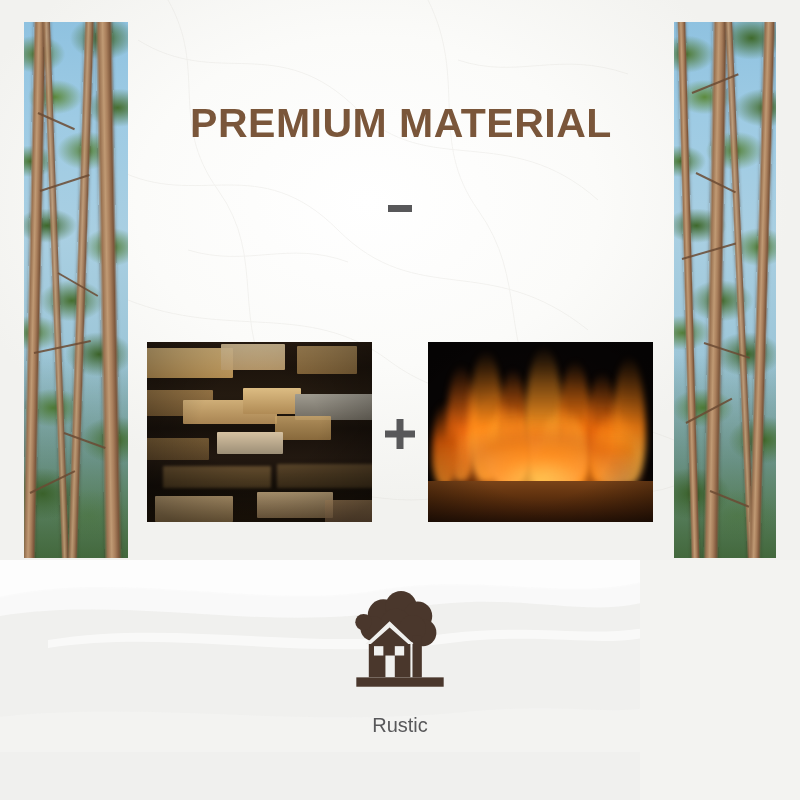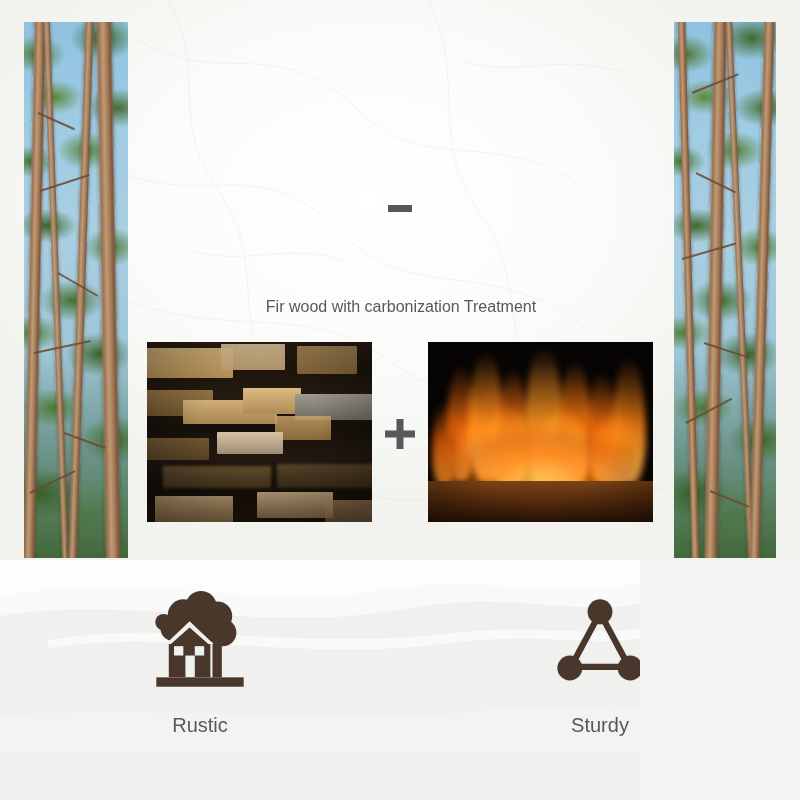--- a/index.html
+++ b/index.html
@@ -263,25 +263,25 @@
       <div class="trunk" style="left:62px; width:8px;  transform:rotate(-2.4deg); opacity:.92;"></div>
       <div class="trunk" style="left:82px; width:12px; transform:rotate(1.6deg);"></div>
       <div class="branch" style="left:18px; top:70px;  width:50px; transform:rotate(-22deg);"></div>
       <div class="branch" style="left:22px; top:150px; width:44px; transform:rotate(26deg);"></div>
       <div class="branch" style="left:8px;  top:236px; width:56px; transform:rotate(-16deg);"></div>
       <div class="branch" style="left:30px; top:320px; width:48px; transform:rotate(18deg);"></div>
       <div class="branch" style="left:12px; top:400px; width:52px; transform:rotate(-28deg);"></div>
       <div class="branch" style="left:36px; top:468px; width:42px; transform:rotate(22deg);"></div>
     </div>
 
+    <div id="heading">PREMIUM MATERIAL</div>
 
 
     <div id="divider-dash"></div>
 
-    <div id="photo-caption">Fir wood with carbonization Treatment</div>
 
     <div class="photo" id="photo-wood">
       <div id="wood-bg"></div>
 
       <div class="plank" style="left:-6px;  top:6px;   width:92px;  height:30px; background:linear-gradient(to bottom,#d9b87d,#b58f53);"></div>
       <div class="plank" style="left:74px;  top:2px;   width:64px;  height:26px; background:linear-gradient(to bottom,#e6cfa4,#c3a271); opacity:.92;"></div>
       <div class="plank" style="left:150px; top:4px;   width:60px;  height:28px; background:linear-gradient(to bottom,#c8a46a,#9e7a46); opacity:.8;"></div>
       <div class="plank" style="left:-4px;  top:48px;  width:70px;  height:26px; background:linear-gradient(to bottom,#b78f55,#8c6a3c); opacity:.75;"></div>
       <div class="plank" style="left:36px;  top:58px;  width:94px;  height:24px; background:linear-gradient(to bottom,#cfae77,#a88452);"></div>
       <div class="plank" style="left:96px;  top:46px;  width:58px;  height:26px; background:linear-gradient(to bottom,#dcbc83,#b08b55);"></div>
@@ -360,31 +360,18 @@
             <rect x="36" y="63" width="9" height="21" fill="#f0f0ee"></rect>
 
             <path d="M17,52 L40,30 L63,52 L58,52 L40,36 L22,52 Z" fill="#f0f0ee"></path>
 
             <rect x="8" y="84" width="84" height="9"></rect>
           </svg>
         </div>
         <div class="feature-label">Rustic</div>
       </div>
 
-      <div class="feature">
-        <div class="feature-icon">
-          <svg viewBox="0 0 100 100" width="104" height="104">
-            <g stroke="#4a372c" stroke-width="6" fill="none" stroke-linecap="round">
-              <path d="M50,22 L22,74 L78,74 Z"></path>
-            </g>
-            <circle cx="50" cy="21" r="12" fill="#4a372c"></circle>
-            <circle cx="21" cy="75" r="12" fill="#4a372c"></circle>
-            <circle cx="79" cy="75" r="12" fill="#4a372c"></circle>
-          </svg>
-        </div>
-        <div class="feature-label">Sturdy</div>
-      </div>
 
 
     </div>
   </div>
 
 </div>
 
 </body></html>

